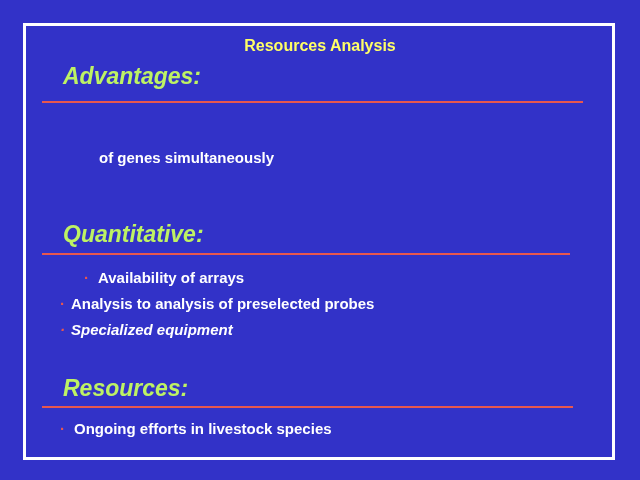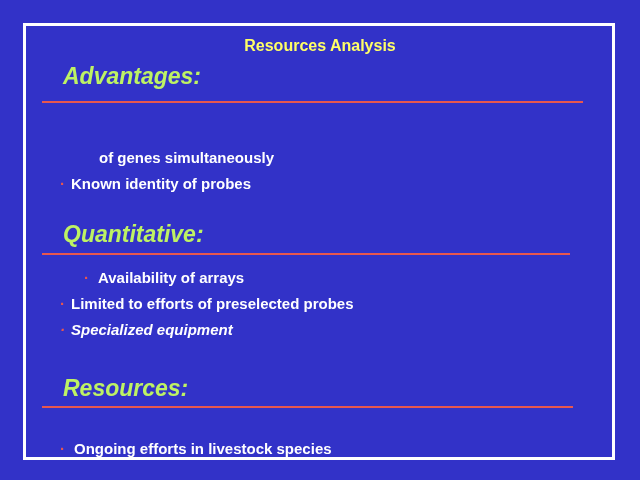--- a/index.html
+++ b/index.html
@@ -108,49 +108,48 @@
   #adv-b2               { left: 60px;  top: 174px; }
 
   #heading-disadvantages{ left: 63px;  top: 222px; }
   #rule-disadvantages   { left: 42px;  top: 253px; width: 528px; }
   #dis-b1               { left: 60px;  top: 268px; margin-left: 24px; }
   #dis-b2               { left: 60px;  top: 294px; }
   #dis-b3               { left: 60px;  top: 320px; font-style: italic; }
 
   #heading-resources    { left: 63px;  top: 376px; }
   #rule-resources       { left: 42px;  top: 406px; width: 531px; }
-  #res-b1               { left: 60px;  top: 419px; margin-top: 20px; }
+  #res-b1               { left: 60px;  top: 419px; }
 </style>
 </head>
 <body>
 
 <div id="slide">
 
   <div id="frame"></div>
 
   <div id="content">
 
     <div class="slide-title">Resources Analysis</div>
 
     <div class="section-heading" id="heading-advantages">Advantages:</div>
 
     <div class="rule" id="rule-advantages"></div>
 
 
     <div class="cont-line" id="adv-b1-cont">of genes simultaneously</div>
 
-    <div class="bullet-line" id="adv-b2"><span class="marker">·</span><span>Known identity of probes</span></div>
 
     <div class="section-heading" id="heading-disadvantages">Quantitative:</div>
 
     <div class="rule" id="rule-disadvantages"></div>
 
     <div class="bullet-line" id="dis-b1"><span class="marker wide">·</span><span>Availability of arrays</span></div>
 
-    <div class="bullet-line" id="dis-b2"><span class="marker">·</span><span>Limited to efforts of preselected probes</span></div>
+    <div class="bullet-line" id="dis-b2"><span class="marker">·</span><span>Analysis to analysis of preselected probes</span></div>
 
     <div class="bullet-line" id="dis-b3"><span class="marker">·</span><span>Specialized equipment</span></div>
 
     <div class="section-heading" id="heading-resources">Resources:</div>
 
     <div class="rule" id="rule-resources"></div>
 
     <div class="bullet-line" id="res-b1"><span class="marker wide">·</span><span>Ongoing efforts in livestock species</span></div>
 
   </div>

